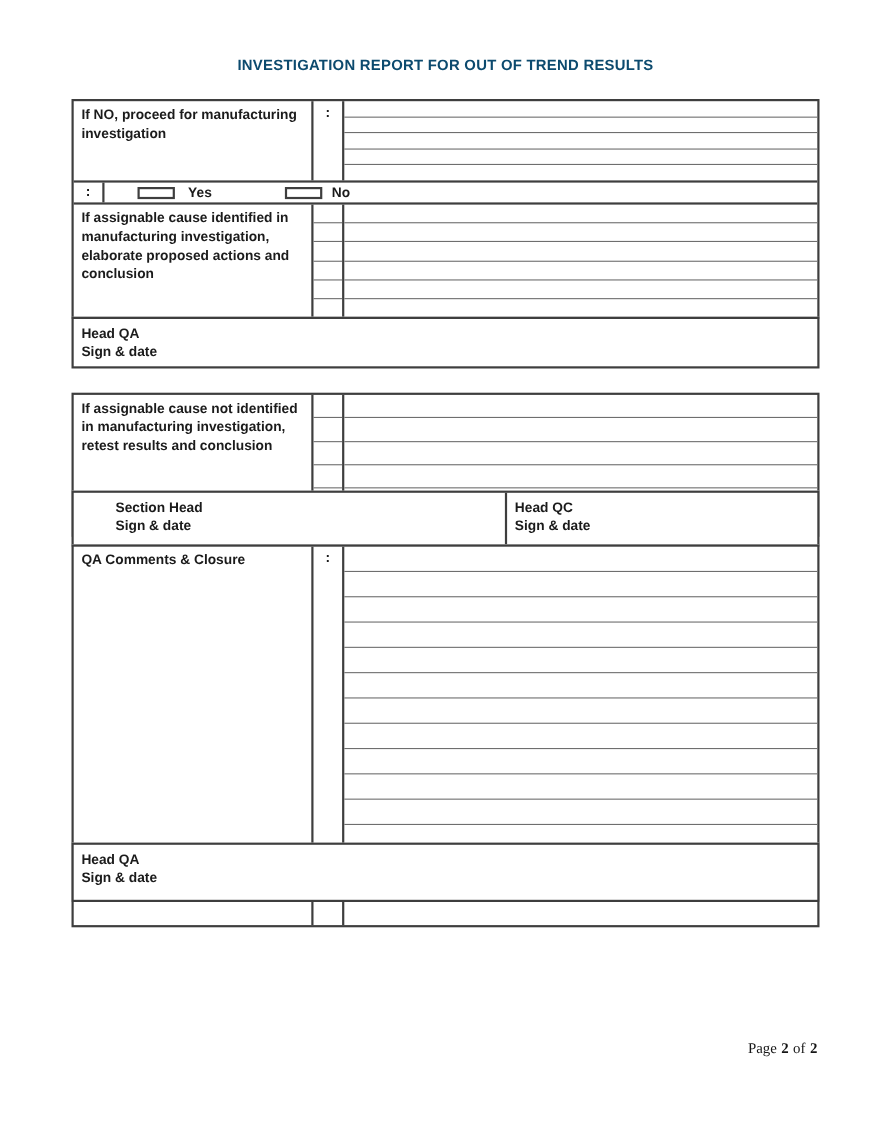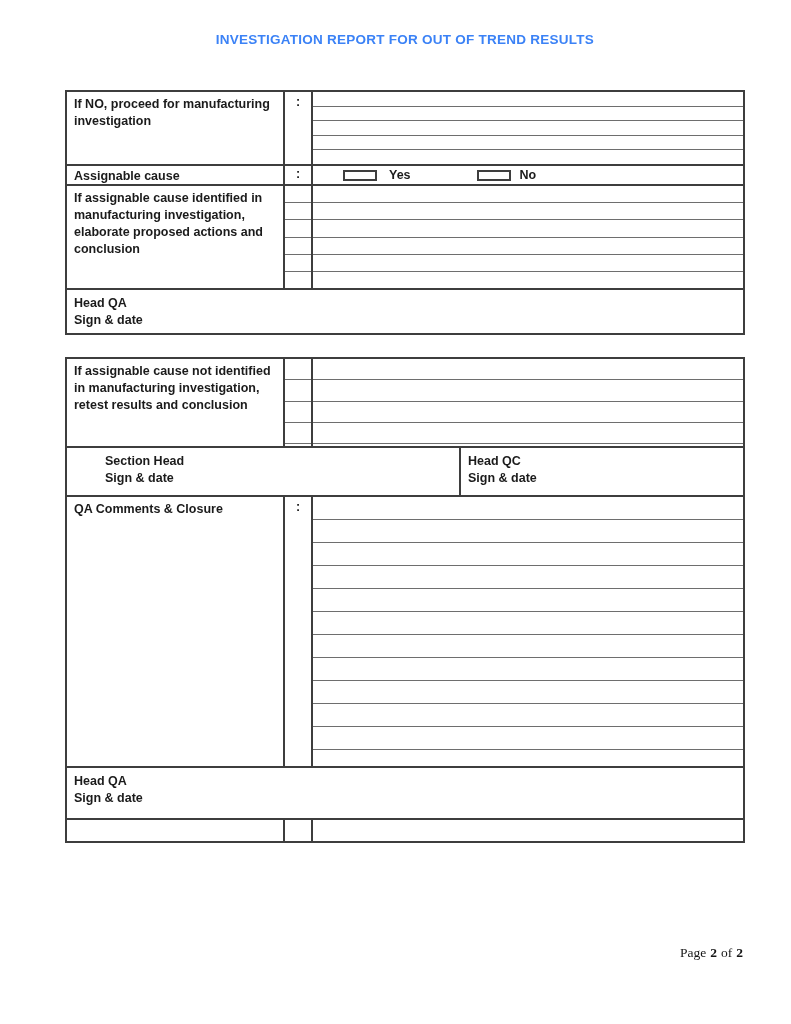--- a/index.html
+++ b/index.html
@@ -1,22 +1,22 @@
 <!DOCTYPE html>
 <html><head>
 <meta charset="utf-8">
 <style>
   html,body{margin:0;padding:0;}
   body{
     width:791px;height:1024px;position:relative;background:#ffffff;
     font-family:"Liberation Sans", sans-serif;color:#1b1b1b;
   }
   .page-title{
-    position:absolute;top:32px;left:65px;width:680px;text-align:center;
-    font-size:13.5px;font-weight:bold;letter-spacing:.25px;color:#3b82f6;
+    position:absolute;top:52px;left:65px;width:680px;text-align:center;
+    font-size:13.5px;font-weight:bold;letter-spacing:.25px;color:#0c4a6e;
   }
   .block{
     position:absolute;left:65px;width:680px;box-sizing:border-box;
     border:2px solid #3e3e3e;background:#ffffff;
   }
   #block-a{top:90px;height:200px;display:flex;flex-direction:column;}
   #block-b{top:288px;height:47px;}
   #block-c{top:341px;height:131px;display:flex;margin-top:16px;}
   #block-d{top:446px;height:51px;display:flex;}
   #block-e{top:495px;height:348px;display:flex;}
@@ -77,21 +77,20 @@
     <div class="colon-cell">:</div>
     <div class="ans ruled">
         <div></div>
         <div></div>
         <div></div>
         <div></div>
         <div></div>
       </div>
   </div>
   <div class="frow row-assignable">
-    <div class="lbl" style="padding-top:2px">Assignable cause</div>
     <div class="colon-cell" style="padding-top:1px">:</div>
     <div class="cb-row">
       <div class="checkbox cb-yes"></div>
       <div class="cb-label">Yes</div>
       <div class="checkbox cb-no"></div>
       <div class="cb-label" style="margin-left:9px">No</div>
     </div>
   </div>
   <div class="frow row-identified">
     <div class="lbl">If assignable cause identified in manufacturing investigation, elaborate proposed actions and conclusion</div>

